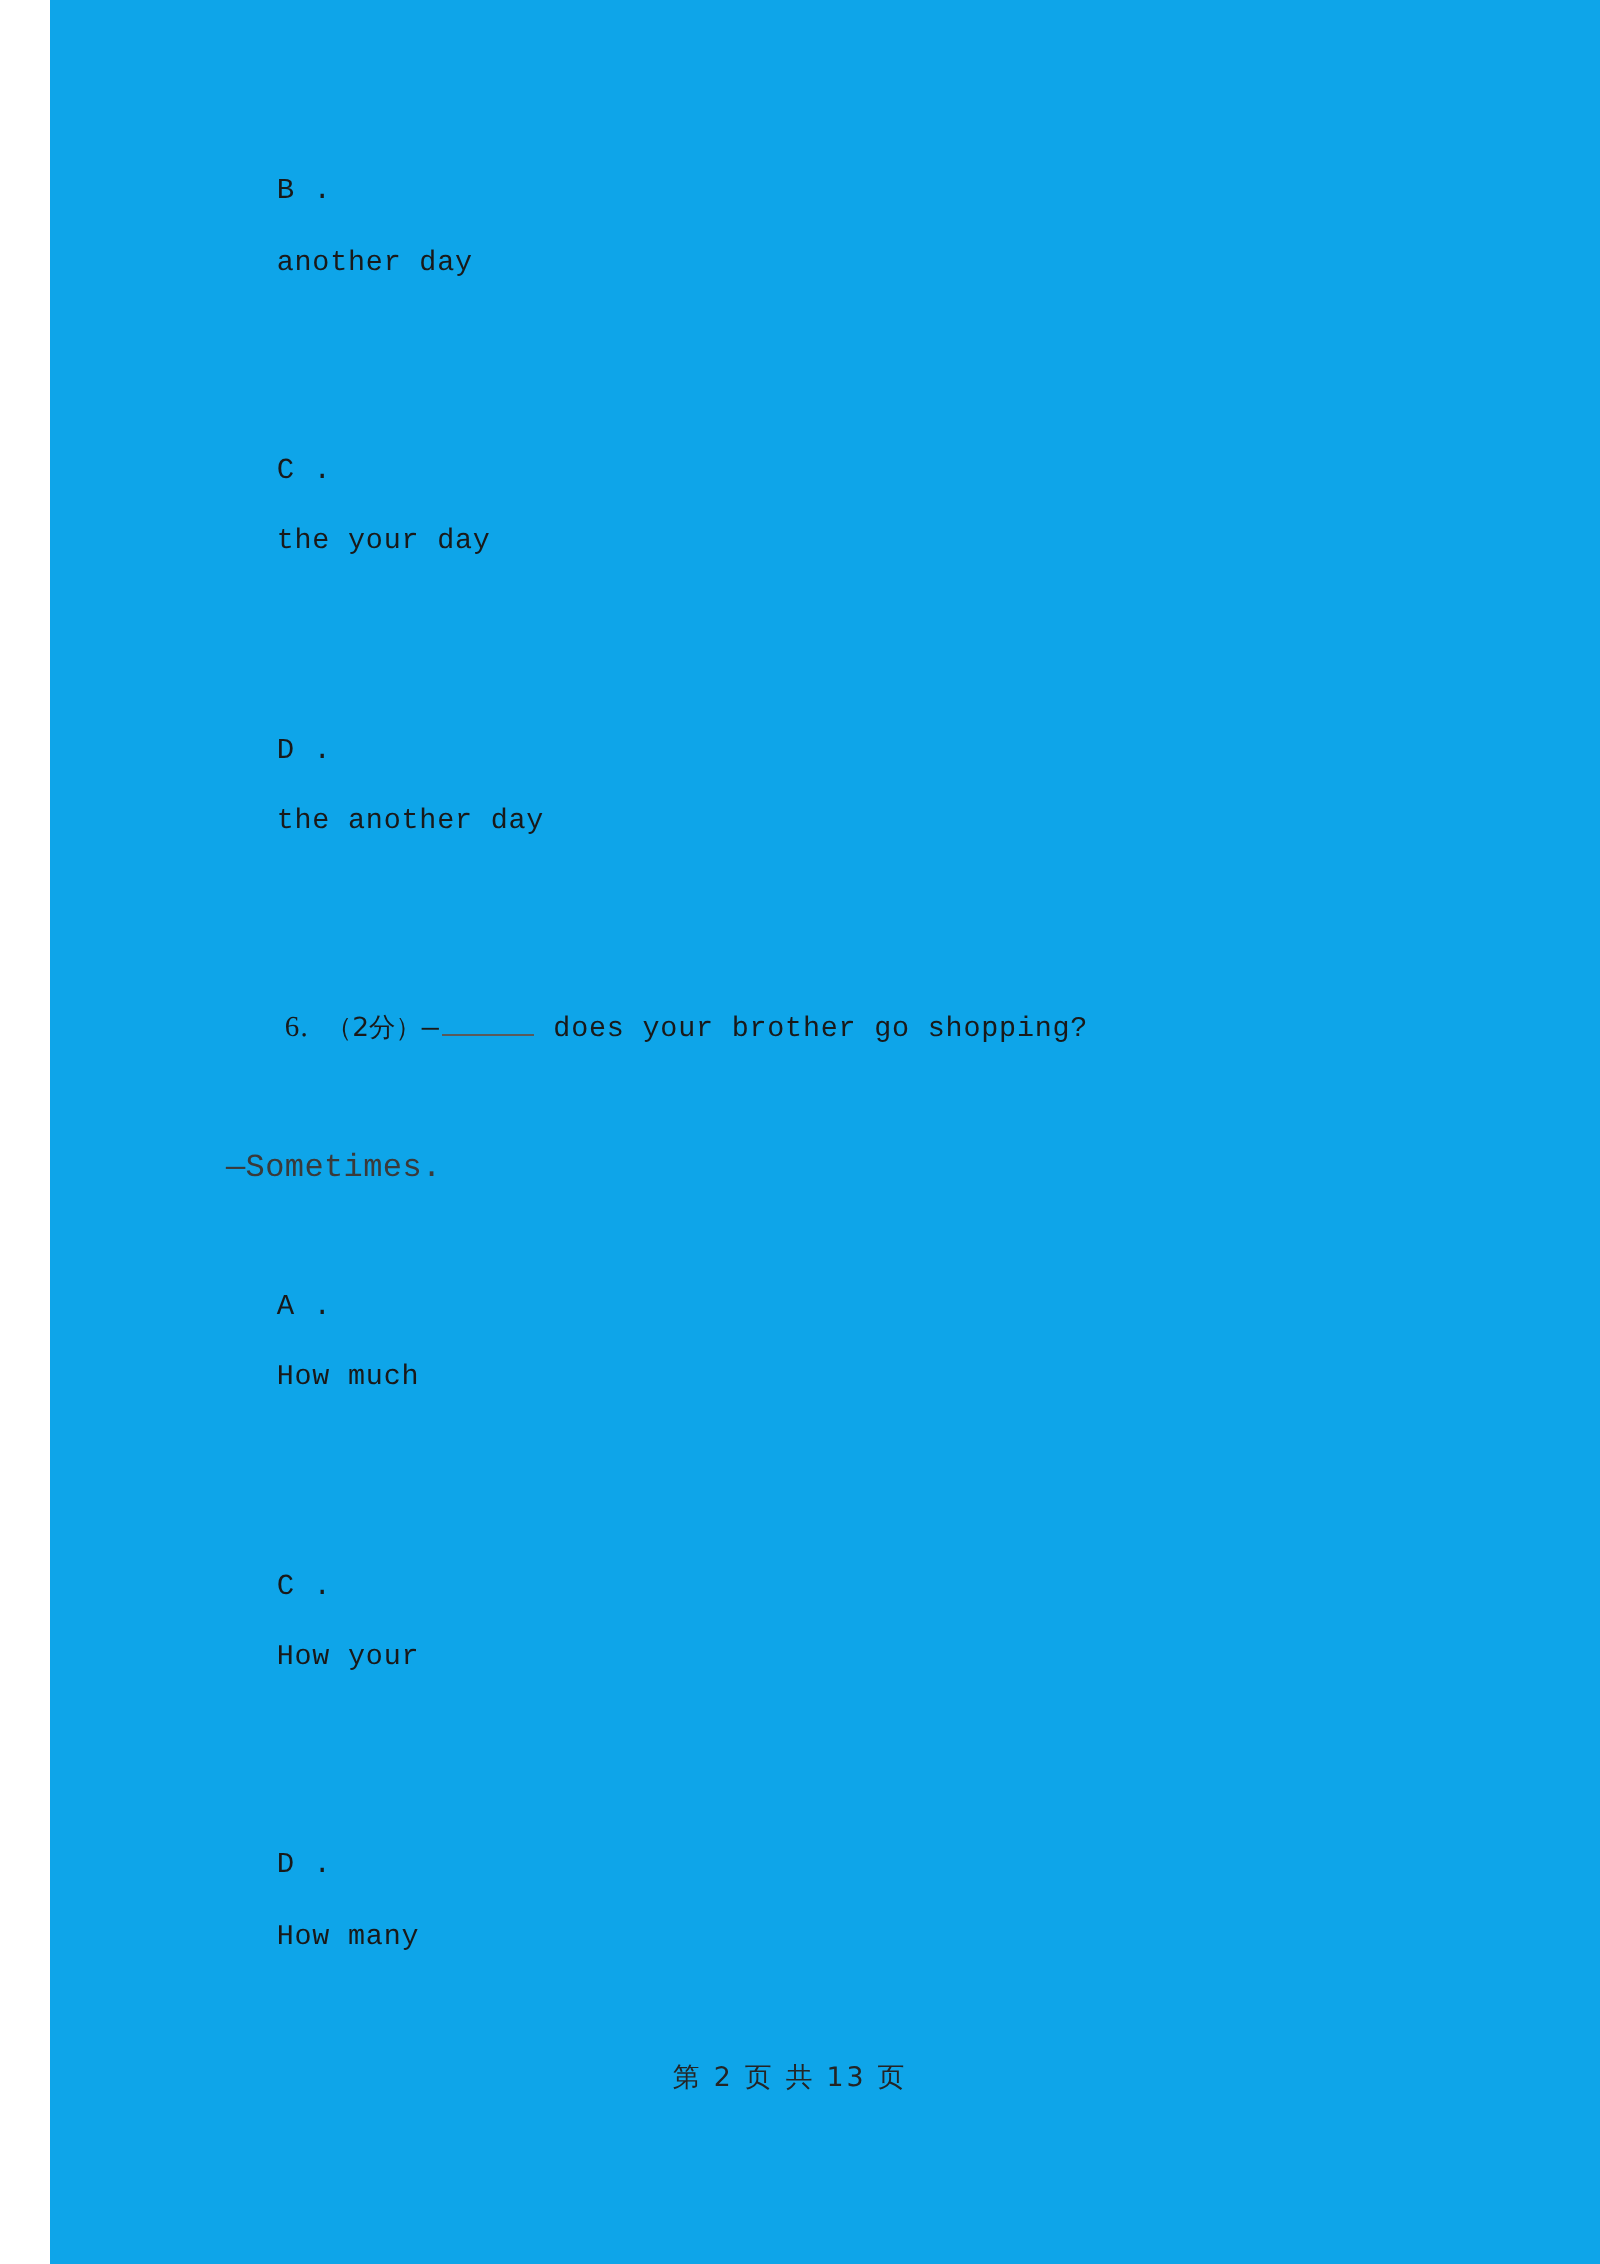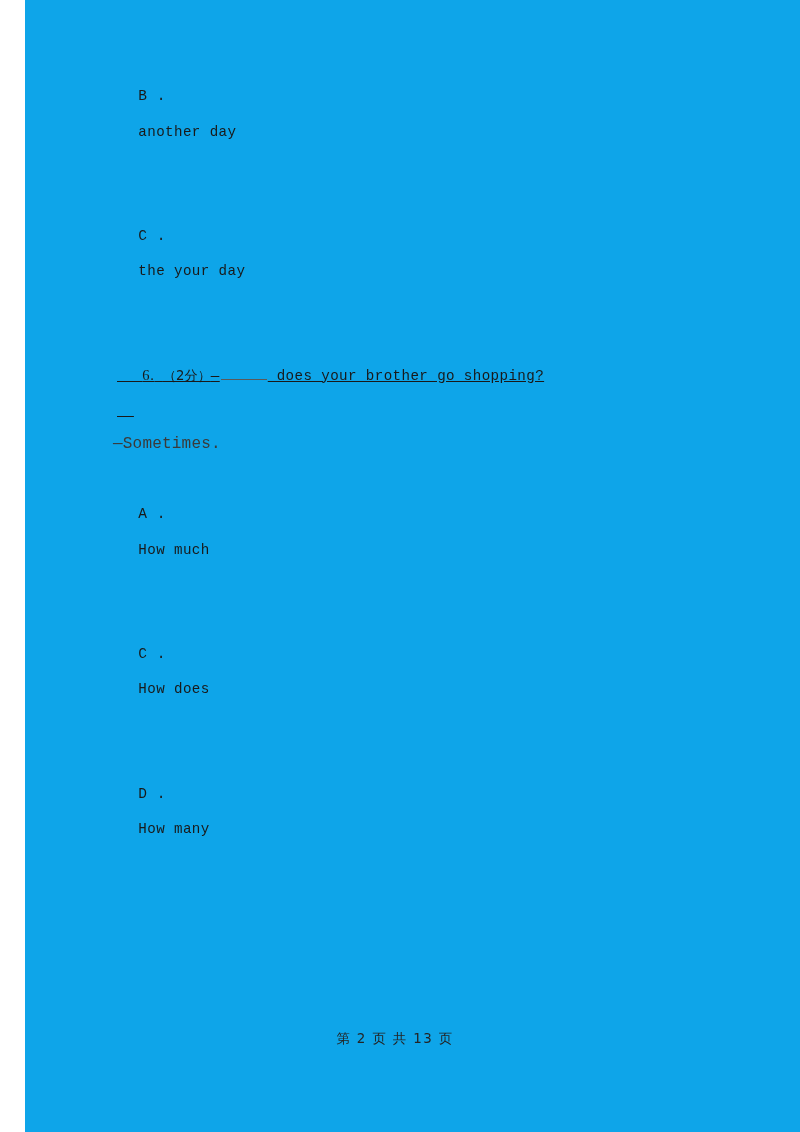--- a/index.html
+++ b/index.html
@@ -56,21 +56,20 @@
   .option .opt-text {
     font-family: "Liberation Mono", "DejaVu Sans Mono", monospace;
     font-size: 14.2px;
     letter-spacing: 0.4px;
   }
 
   
   .question {
     padding-left: 44px;
     text-indent: 0;
-    text-decoration: underline;
   }
   .q-num {
     font-family: "Liberation Serif", "DejaVu Serif", serif;
     font-size: 14.5px;
   }
   .q-score {
     font-family: "DejaVu Sans", sans-serif;
     font-size: 13.2px;
     letter-spacing: 0;
   }
@@ -121,34 +120,38 @@
     <div class="line option">
       <span class="opt-letter">B .</span>
       <span class="opt-text">another day</span>
     </div>
 
     <div class="line option">
       <span class="opt-letter">C .</span>
       <span class="opt-text">the your day</span>
     </div>
 
+    <div class="line option">
+      <span class="opt-letter">D .</span>
+      <span class="opt-text">the another day</span>
+    </div>
 
     <div class="line question">
       <span class="q-num">6.</span><span class="q-num">  </span><span class="q-score">（2分）</span><span class="q-body">—</span><span class="blank blank-sm"></span><span class="q-body"> does your brother go shopping?</span>
     </div>
 
     <div class="line answer-line">—Sometimes.</div>
 
     <div class="line option">
       <span class="opt-letter">A .</span>
       <span class="opt-text">How much</span>
     </div>
     <div class="line option">
       <span class="opt-letter">C .</span>
-      <span class="opt-text">How does</span>
+      <span class="opt-text">How your</span>
     </div>
     <div class="line option">
       <span class="opt-letter">D .</span>
       <span class="opt-text">How many</span>
     </div>
 
   </div>
 
   <div class="footer">第 2 页 共 13 页</div>
 </div>

